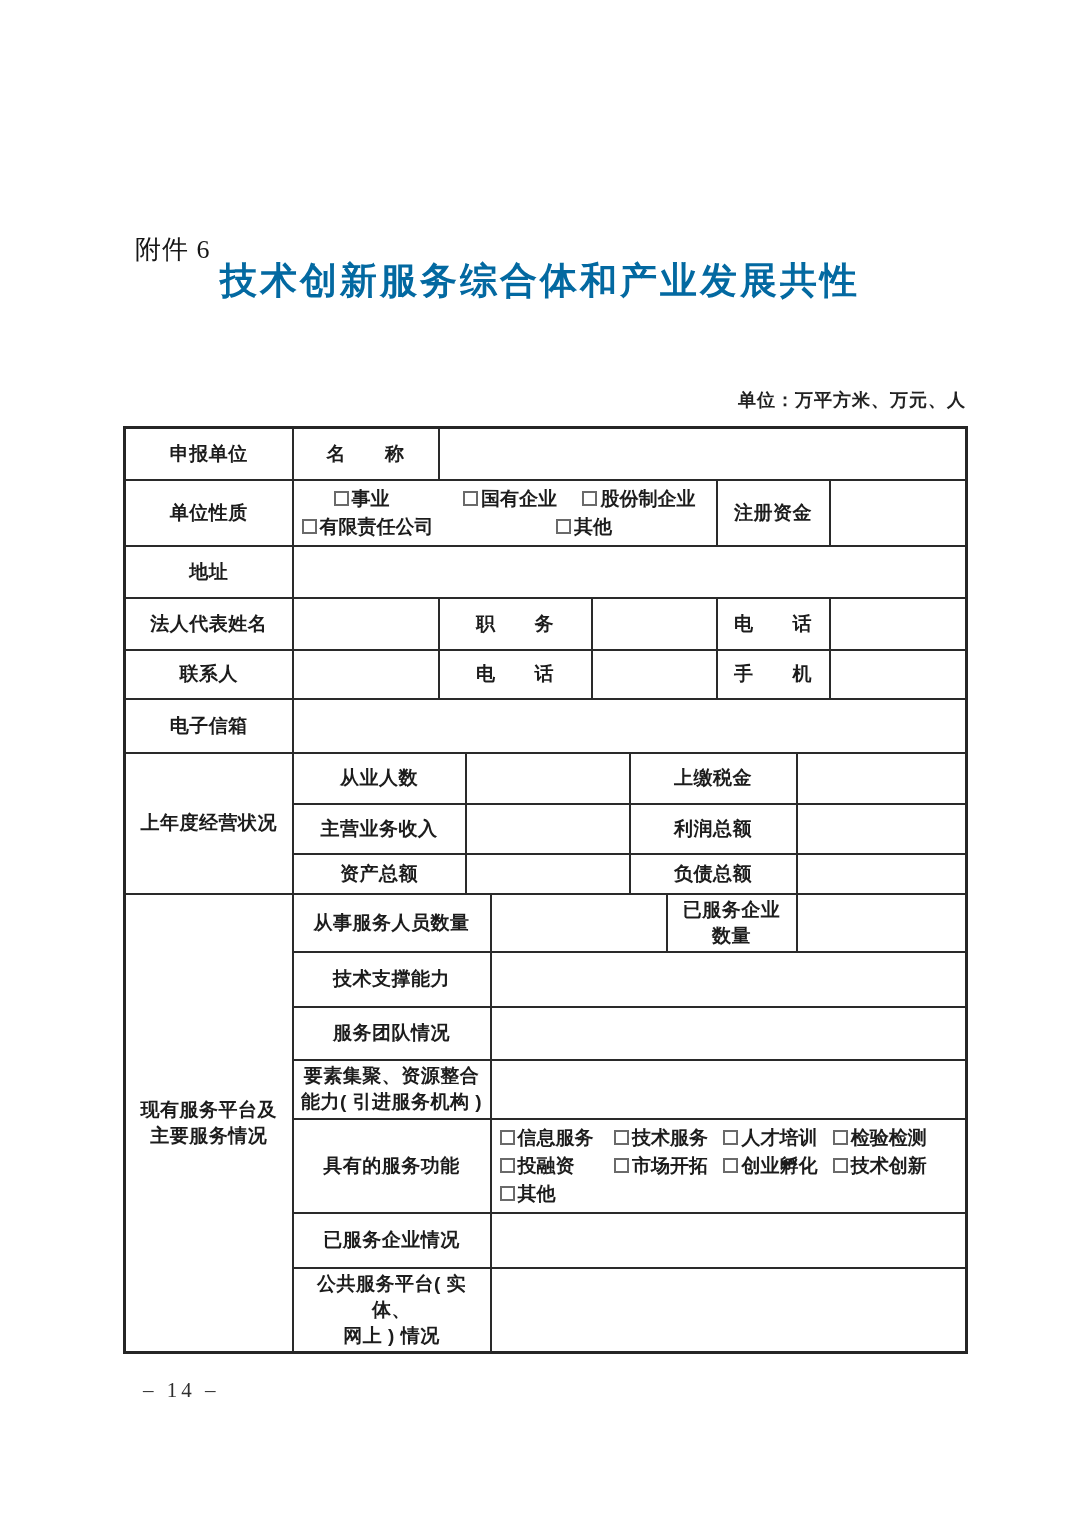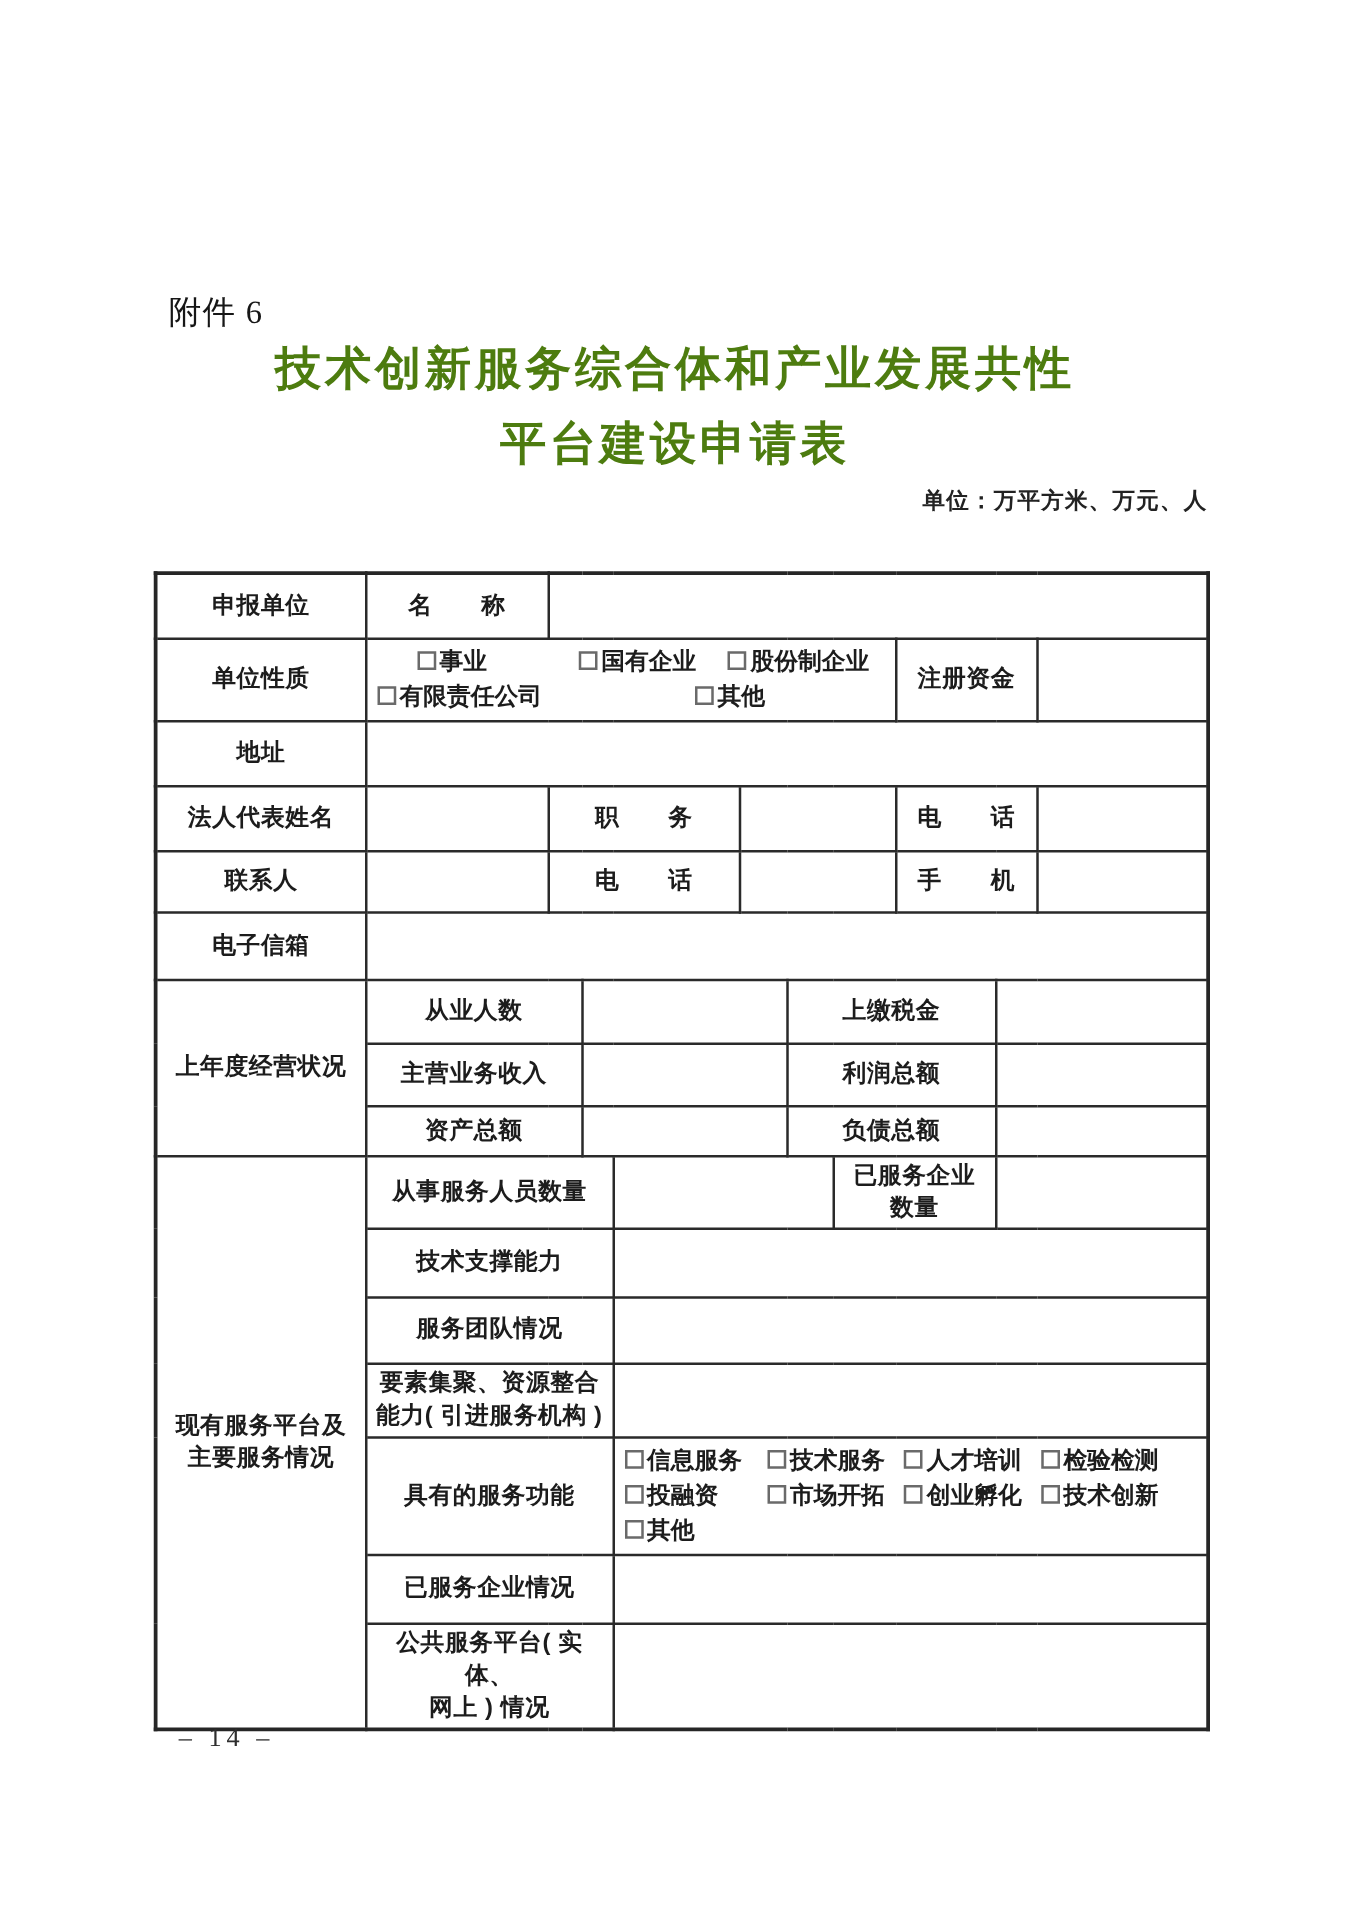--- a/index.html
+++ b/index.html
@@ -17,46 +17,45 @@
   #attachment {
     position: absolute;
     left: 135px; top: 196px;
     font-size: 26px;
     letter-spacing: 1px;
     color: #161616;
     margin-top: 36px;
   }
   #title {
     position: absolute;
-    left: 0; top: 266px;
+    left: 0; top: 251px;
     width: 1080px;
     text-align: center;
     font-weight: 700;
     font-size: 37px;
     letter-spacing: 3px;
     line-height: 60px;
-    color: #4d7c0f;
+    color: #0369a1;
   }
   #unit-note {
     position: absolute;
     right: 114px; top: 388px;
     font-size: 18px;
     font-weight: 700;
     letter-spacing: 1px;
     color: #222;
   }
 
   table#form-table {
     position: absolute;
     left: 123px; top: 426px;
     width: 842px;
     border-collapse: collapse;
     table-layout: fixed;
     border: 3px solid #262626;
-    margin-top: 31px;
   }
   #form-table td {
     border: 2px solid #2a2a2a;
     padding: 2px 4px;
     vertical-align: middle;
     text-align: center;
     overflow: hidden;
   }
   .lbl {
     font-weight: 700;
@@ -98,21 +97,20 @@
 </style>
 </head>
 <body>
 
 <div id="page">
 
   <div id="attachment" class="serif">附件 6</div>
 
   <div id="title" class="serif">
     <div>技术创新服务综合体和产业发展共性</div>
-    <div>平台建设申请表</div>
   </div>
 
   <div id="unit-note">单位：万平方米、万元、人</div>
 
   <table id="form-table">
     <colgroup>
       <col style="width:168px">
         <col style="width:146px">
         <col style="width:27px">
         <col style="width:25px">

